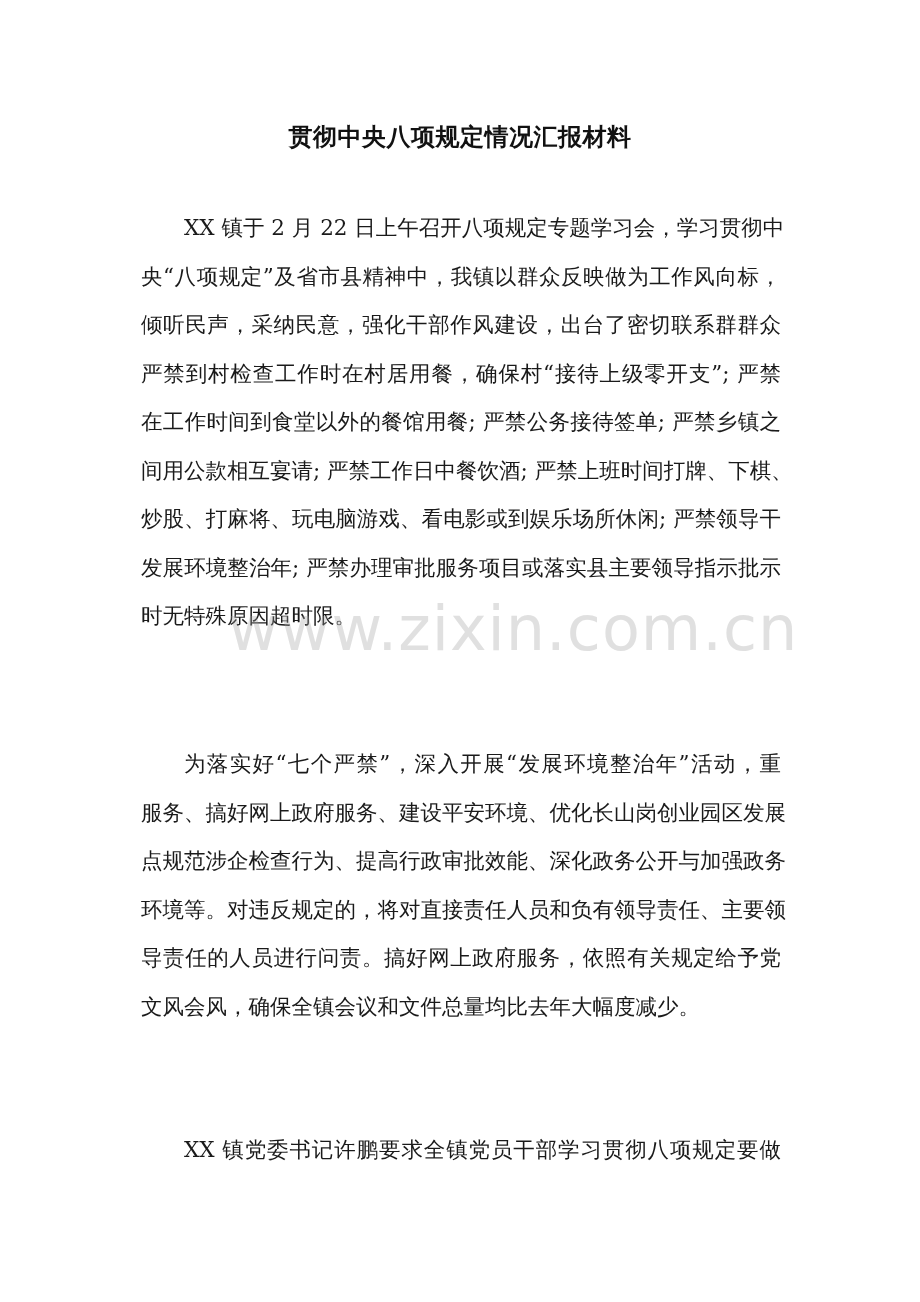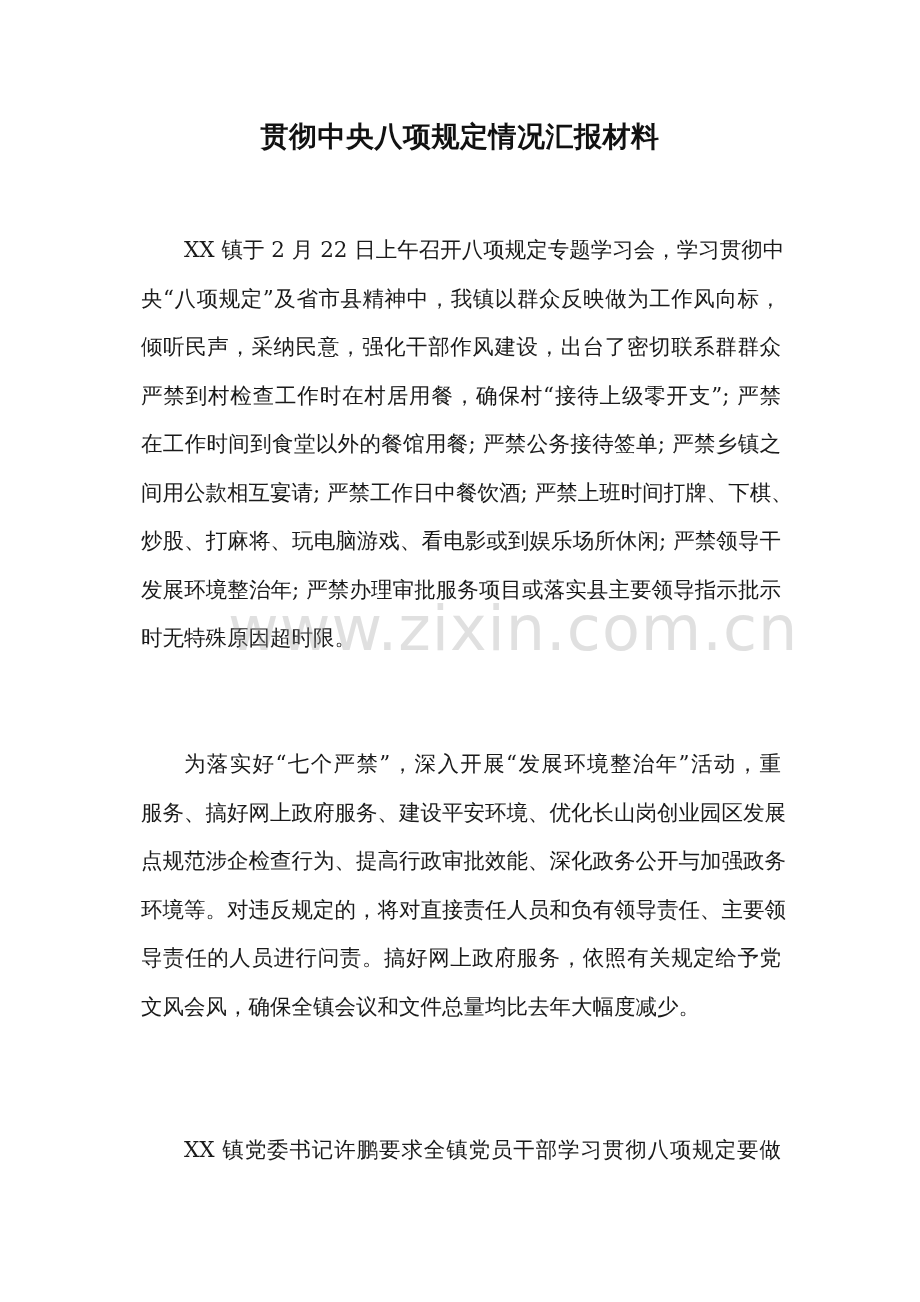--- a/index.html
+++ b/index.html
@@ -24,21 +24,21 @@
       background: #ffffff;
     }
     .title {
       position: absolute;
       left: 0;
       top: 120px;
       width: 920px;
       text-align: center;
       font-family: "DejaVu Sans", "Liberation Sans", sans-serif;
       font-weight: bold;
-      font-size: 28px;
+      font-size: 24px;
       line-height: 34px;
       letter-spacing: 0.5px;
       color: #111111;
     }
     .para {
       position: absolute;
       left: 141px;
       width: 640px;
       font-size: 21.5px;
       line-height: 48.5px;
@@ -50,21 +50,21 @@
       height: 48.5px;
       text-align: justify;
       text-align-last: justify;
     }
     .line.last {
       text-align-last: left;
     }
     .line.indent {
       padding-left: 43px;
     }
-    #p1 { top: 226px; }
+    #p1 { top: 204px; }
     #p2 { top: 740px; }
     #p3 { top: 1126px; }
     .watermark {
       position: absolute;
       left: 228px;
       top: 594px;
       width: 470px;
       font-family: "DejaVu Sans", "Liberation Sans", sans-serif;
       font-size: 62px;
       line-height: 70px;

